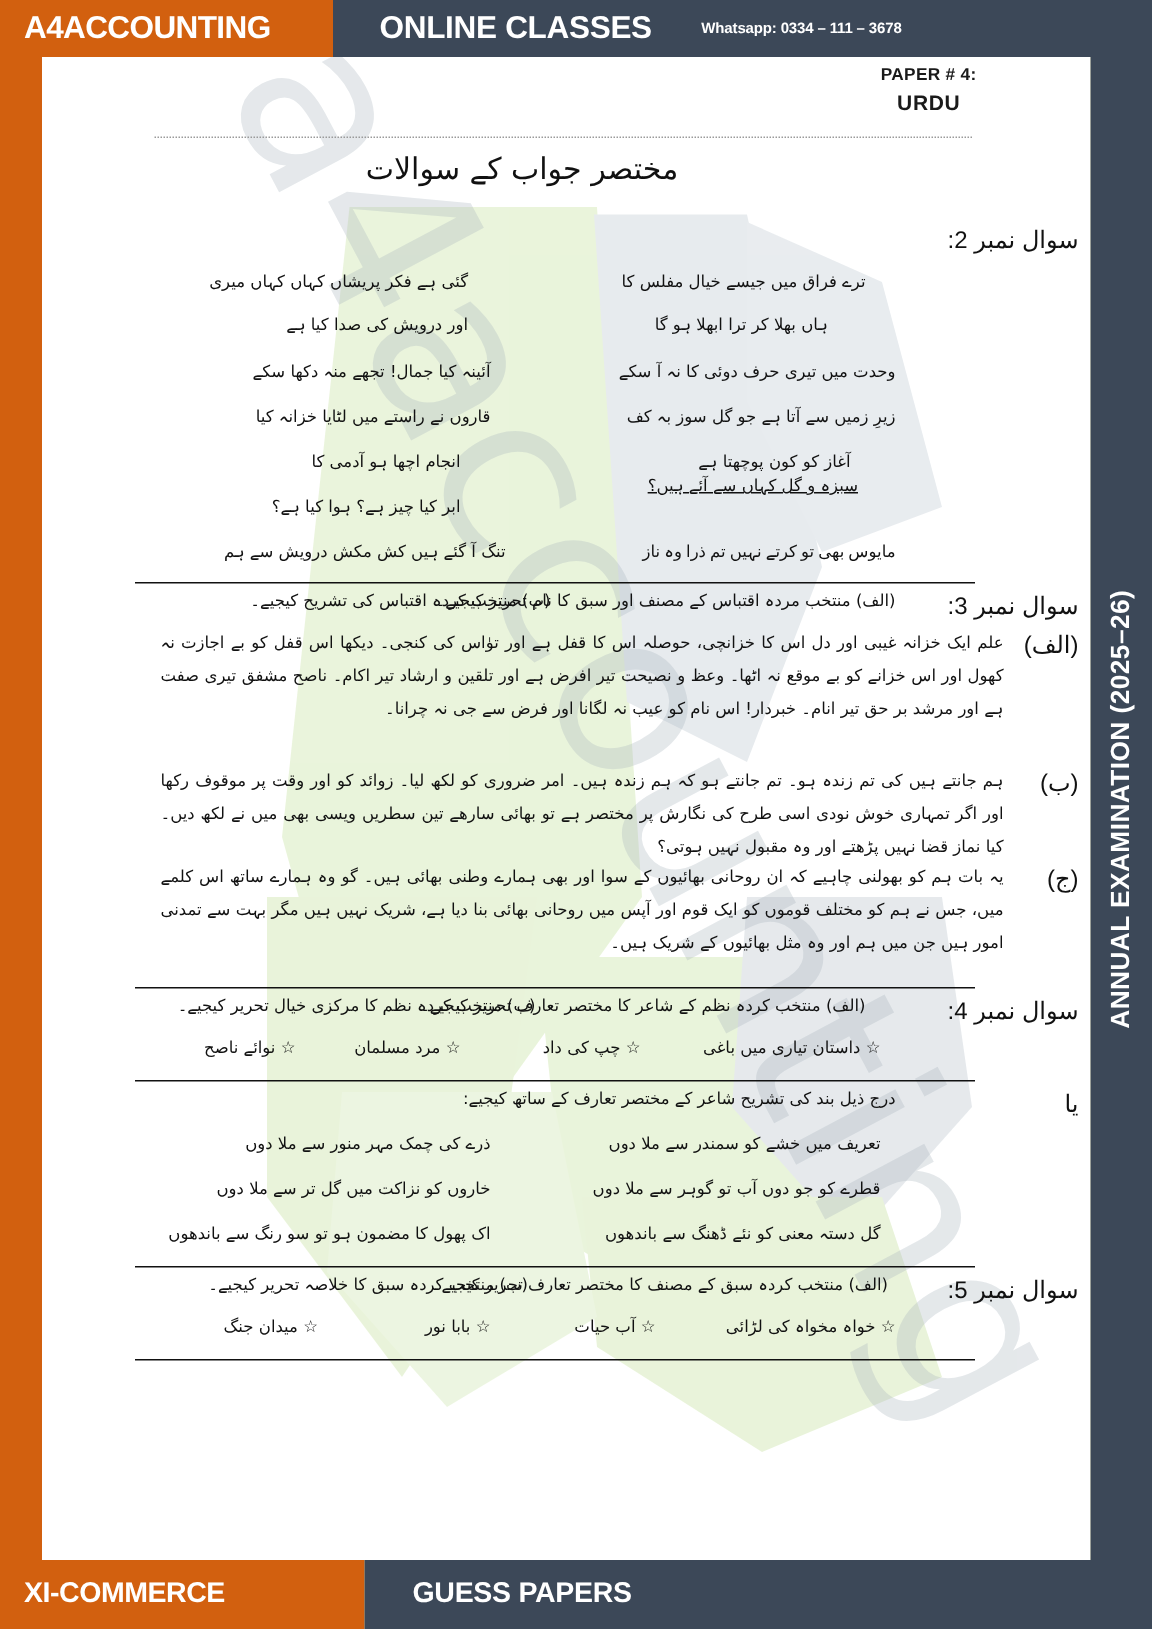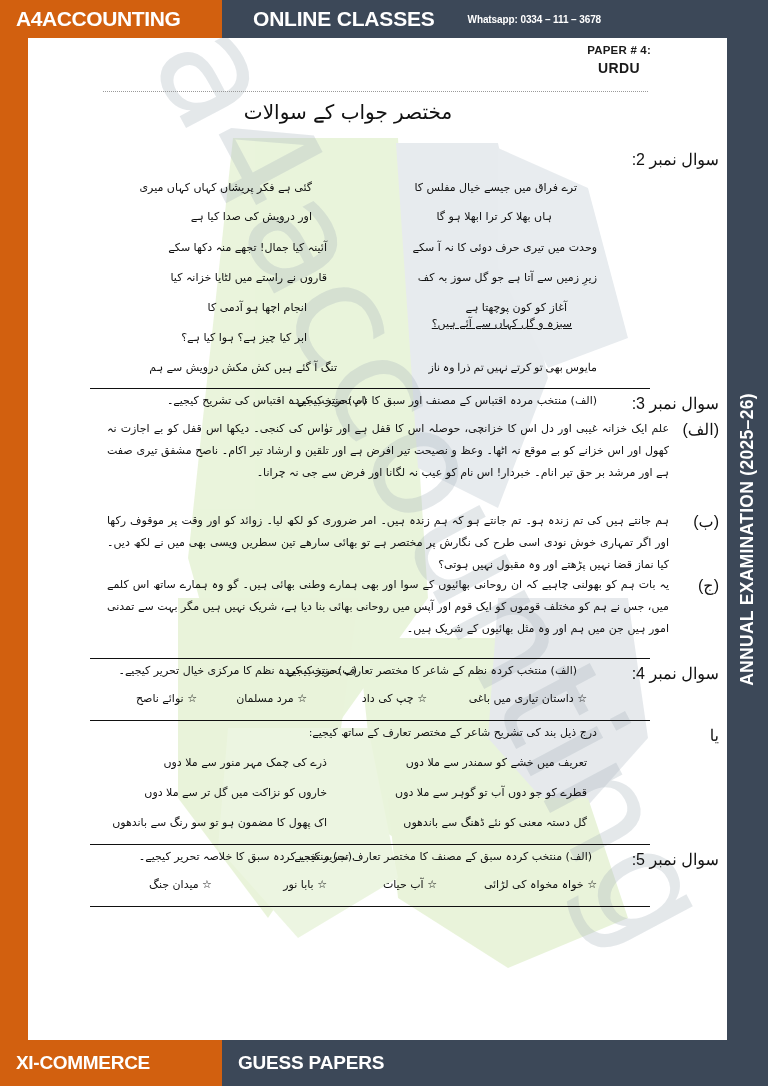--- a/index.html
+++ b/index.html
@@ -90,36 +90,36 @@
 
   
   #footer {
     position: absolute;
     left: 0; bottom: 0;
     width: 768px; height: 46px;
     display: flex; align-items: stretch;
     z-index: 30;
   }
   #footer-left {
-    width: 222px; height: 46px;
+    width: 243px; height: 46px;
     background: #d2600f;
     display: flex; align-items: center; padding-left: 16px;
   }
   #footer-left-text {
     color: #ffffff; font-size: 19px; font-weight: bold;
     letter-spacing: -0.3px; white-space: nowrap;
   }
   #footer-right {
     flex: 1; height: 46px;
     background: #3c4858;
     display: flex; align-items: center;
   }
   #footer-right-text {
     color: #ffffff; font-size: 19px; font-weight: bold;
-    margin-left: 16px; letter-spacing: -0.2px; white-space: nowrap;
+    margin-left: 32px; letter-spacing: -0.2px; white-space: nowrap;
   }
 
   
   #sheet {
     position: absolute;
     left: 28px; top: 38px;
     width: 699px; height: 1002px;
     background: #ffffff;
     z-index: 10;
     overflow: hidden;

